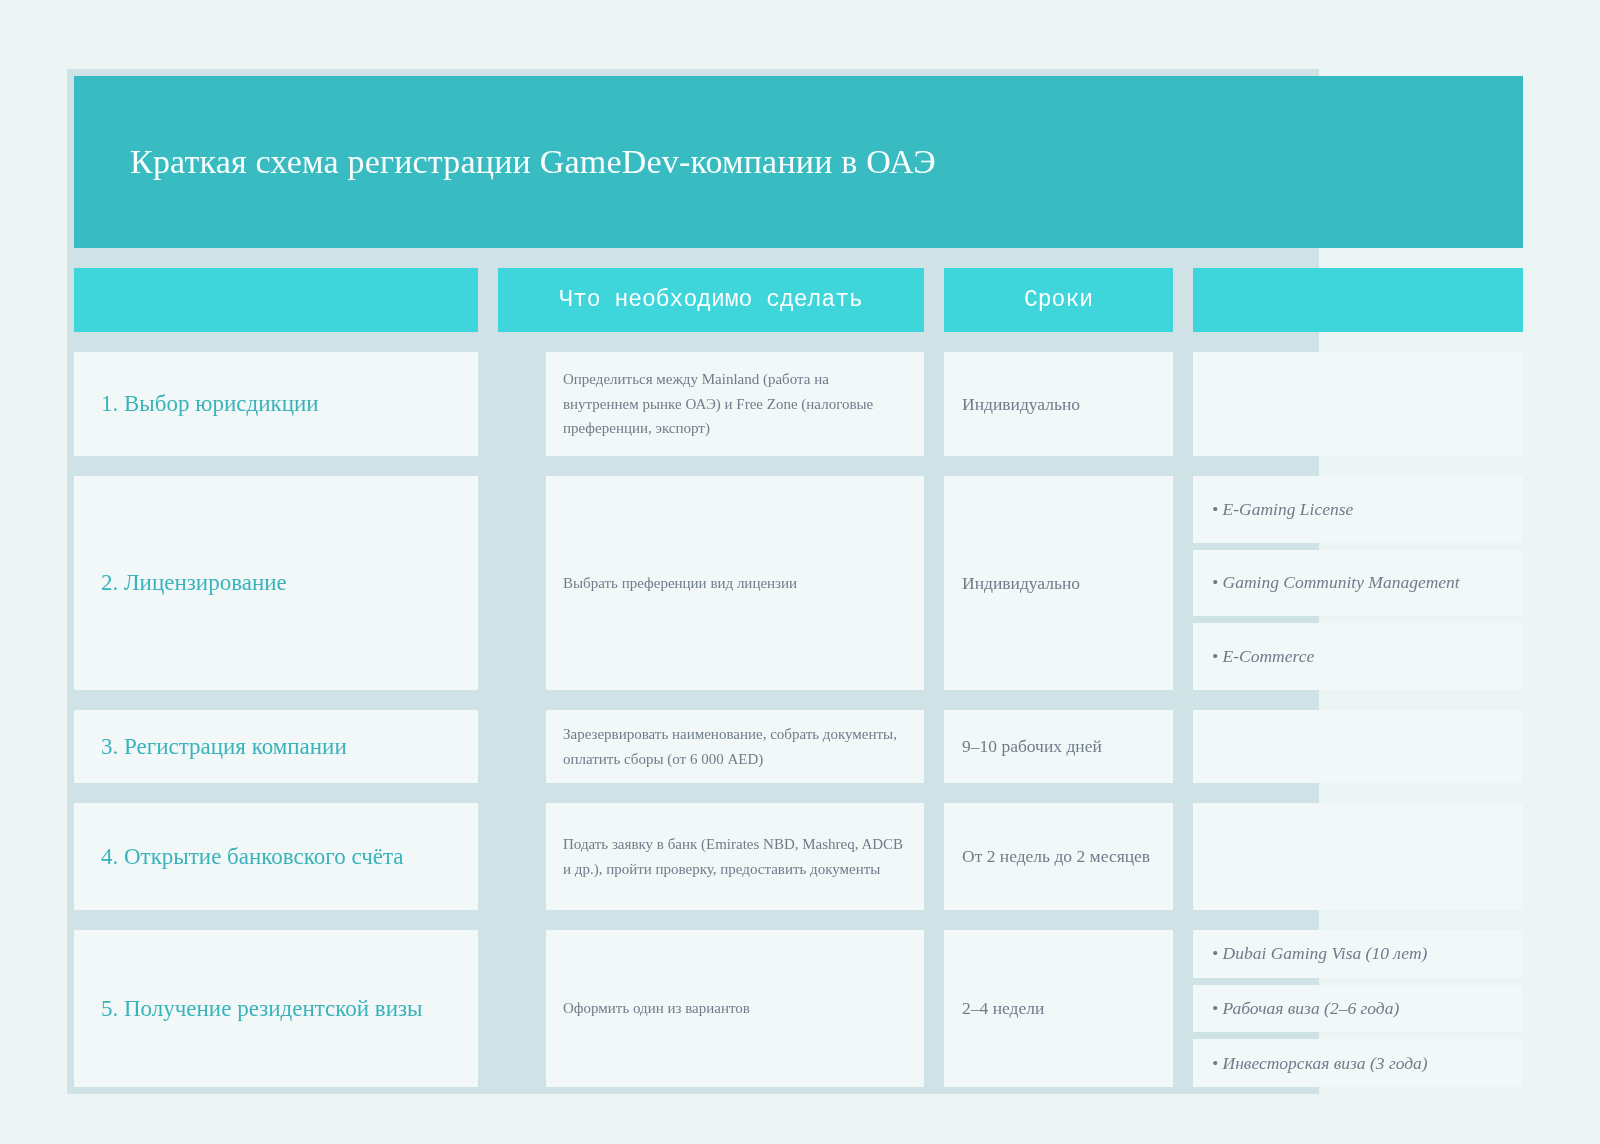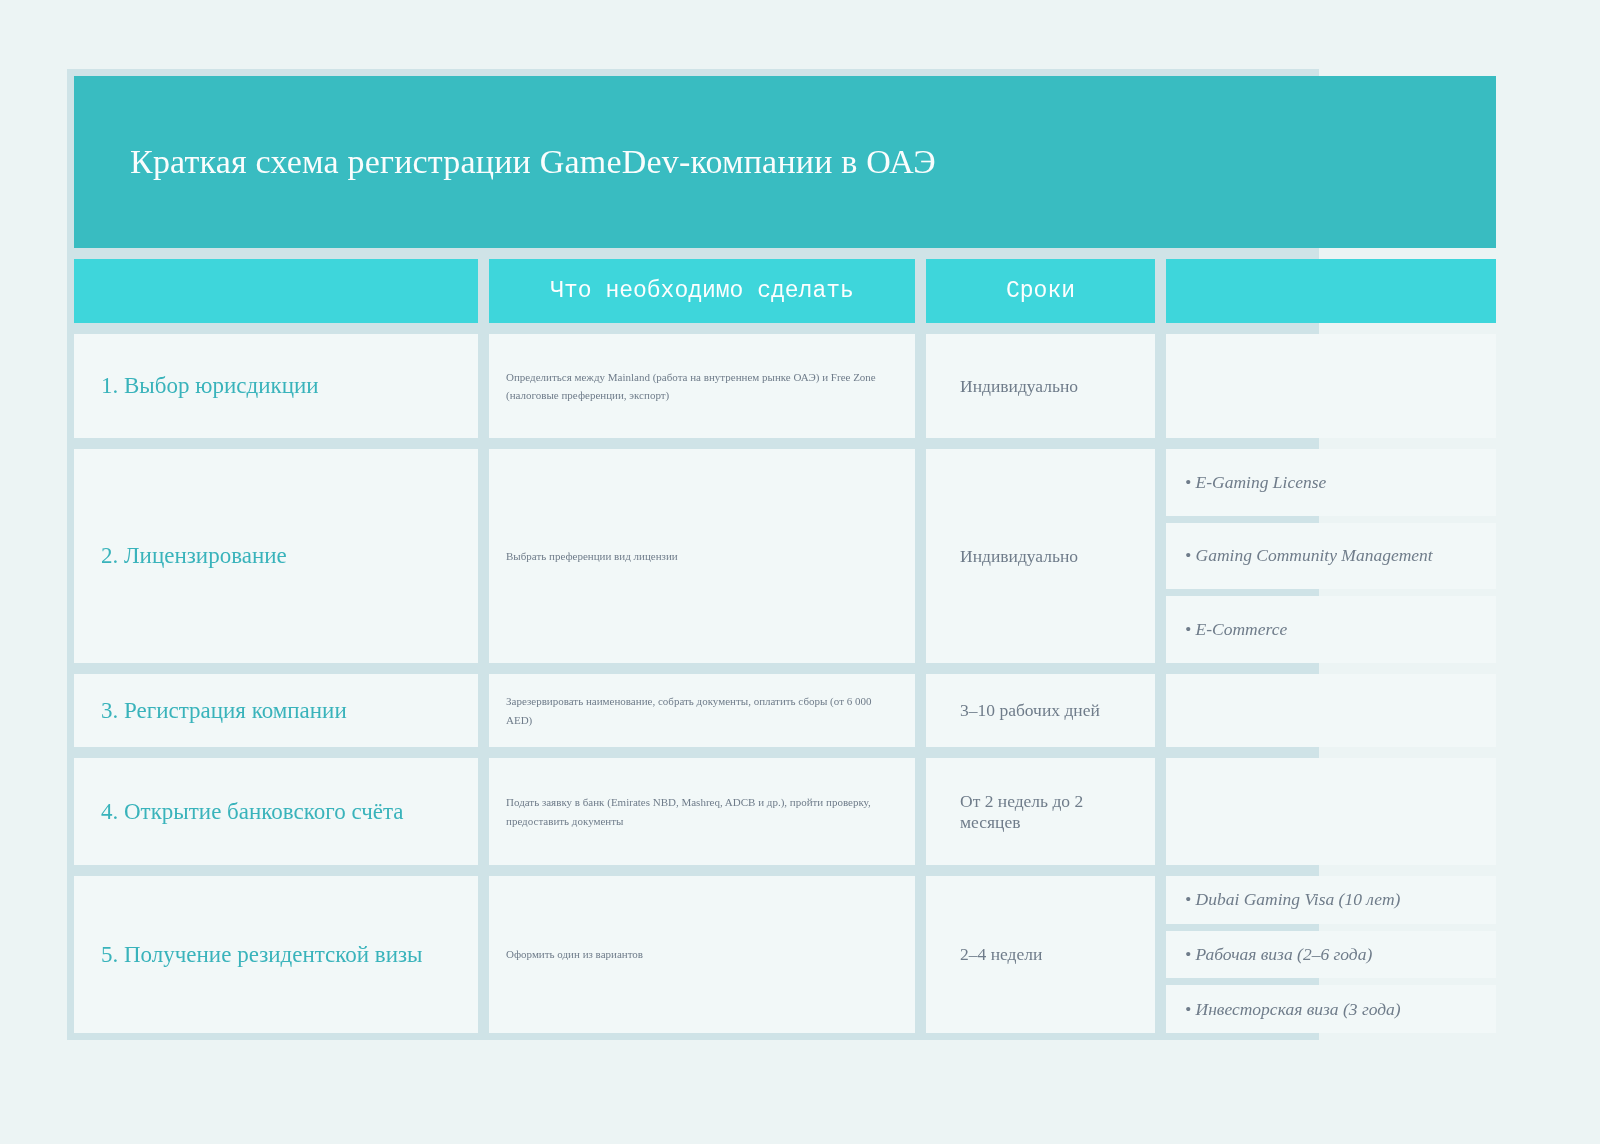--- a/index.html
+++ b/index.html
@@ -21,21 +21,21 @@
   }
   .card{
     position:absolute;
     left:67px; top:69px;
     width:1252px;
     background:var(--grid-line);
     padding:7px;
     display:grid;
     grid-template-columns:404px 426px 229px 330px;
     grid-template-rows:172px 64px 104px 214px 73px 107px 157px;
-    gap:11px;
+    gap:20px;
   }
   .title-bar{
     grid-column:1 / -1;
     background:var(--title-bar-bg);
     display:flex;
     align-items:center;
     padding-left:56px;
   }
   .title-bar h1{
     font-size:34px;
@@ -59,26 +59,27 @@
     display:flex;
     align-items:center;
   }
   .label-cell{
     padding-left:27px;
     font-size:23px;
     color:var(--label-text);
   }
   .text-cell{
     padding:10px 20px 10px 17px;
-    font-size:11px;
+    font-size:15px;
     line-height:1.65;
     color:var(--body-text);
+    margin-left:48px;
   }
   .timing-cell{
-    padding-left:34px;
+    padding-left:18px;
     padding-right:10px;
     font-size:17.5px;
     color:var(--body-text);
   }
   .options{
     display:grid;
     grid-auto-rows:1fr;
     gap:7px;
     background:transparent;
   }
@@ -115,21 +116,21 @@
   <div class="cell text-cell">Выбрать преференции вид лицензии</div>
   <div class="cell timing-cell">Индивидуально</div>
   <div class="options">
     <div class="option">• E-Gaming License</div>
     <div class="option">• Gaming Community Management</div>
     <div class="option">• E-Commerce</div>
   </div>
 
   <div class="cell label-cell">3. Регистрация компании</div>
   <div class="cell text-cell">Зарезервировать наименование, собрать документы, оплатить сборы (от 6 000 AED)</div>
-  <div class="cell timing-cell">3–10 рабочих дней</div>
+  <div class="cell timing-cell">9–10 рабочих дней</div>
   <div class="cell"></div>
 
   <div class="cell label-cell">4. Открытие банковского счёта</div>
   <div class="cell text-cell">Подать заявку в банк (Emirates NBD, Mashreq, ADCB и др.), пройти проверку, предоставить документы</div>
   <div class="cell timing-cell">От 2 недель до 2 месяцев</div>
   <div class="cell"></div>
 
   <div class="cell label-cell">5. Получение резидентской визы</div>
   <div class="cell text-cell">Оформить один из вариантов</div>
   <div class="cell timing-cell">2–4 недели</div>

